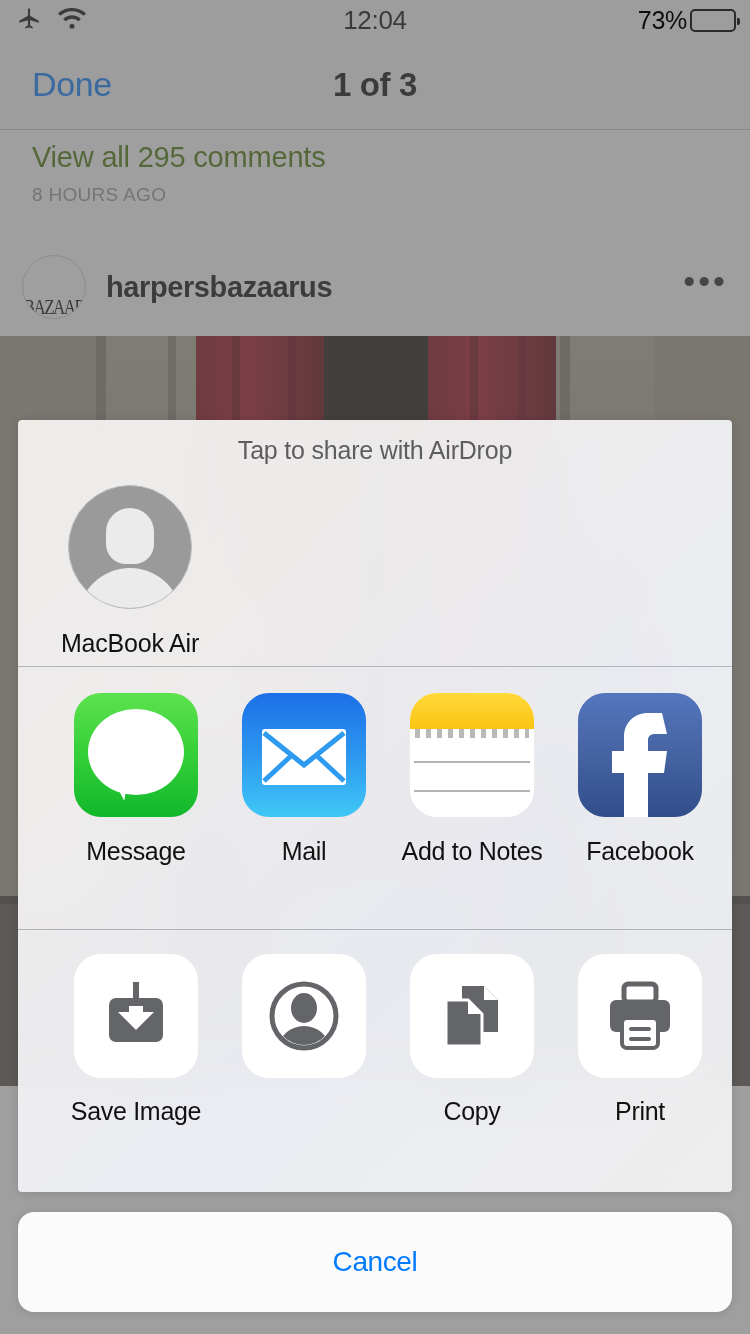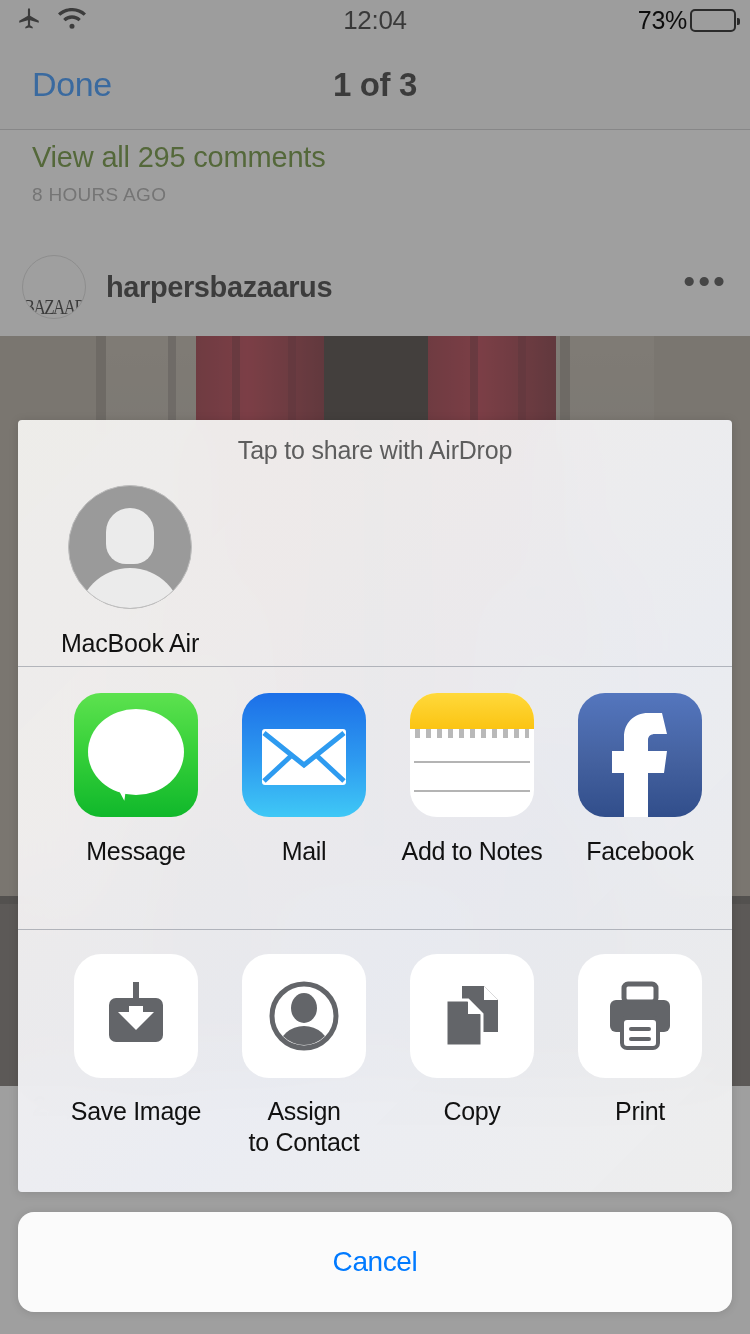--- a/index.html
+++ b/index.html
@@ -577,21 +577,20 @@
             <circle cx="40" cy="40" r="32" fill="none" stroke="#636569" stroke-width="5"></circle>
             <clipPath id="contactClip">
                 <circle cx="40" cy="40" r="29"></circle>
               </clipPath>
             <g clip-path="url(#contactClip)" fill="#636569">
               <ellipse cx="40" cy="32" rx="13" ry="15"></ellipse>
               <ellipse cx="40" cy="72" rx="25" ry="22"></ellipse>
             </g>
           </svg>
         </div>
-        <div class="action-label">Assign<br>to Contact</div>
       </div>
 
       <div class="action-item">
         <div class="action-icon">
           <svg width="80" height="80" viewBox="0 0 80 80">
             <path d="M30 10 h22 l14 14 v32 h-36 z" fill="#636569"></path>
             <path d="M52 10 v14 h14 z" fill="#ffffff"></path>
             <path d="M14 24 h22 l14 14 v32 h-36 z" fill="#636569" stroke="#ffffff" stroke-width="3"></path>
             <path d="M36 24 v14 h14 z" fill="#ffffff"></path>
           </svg>

